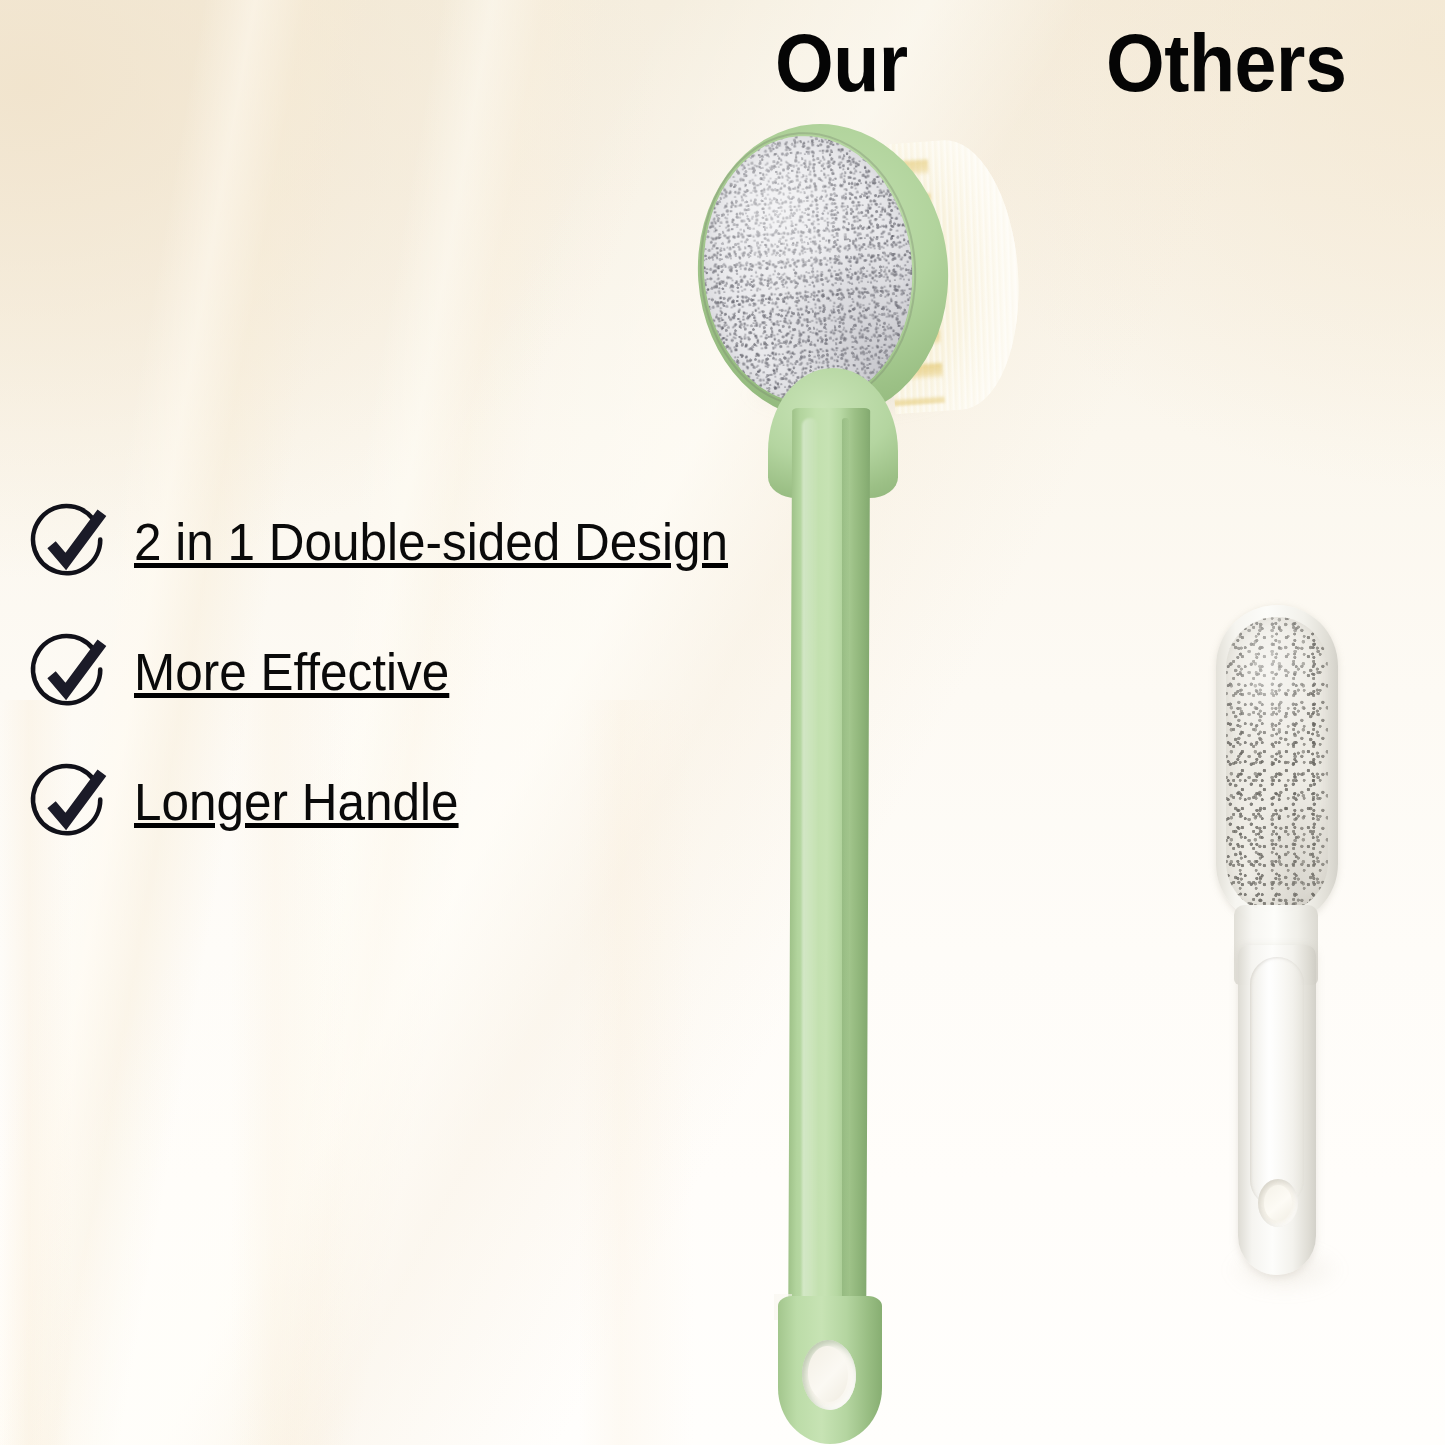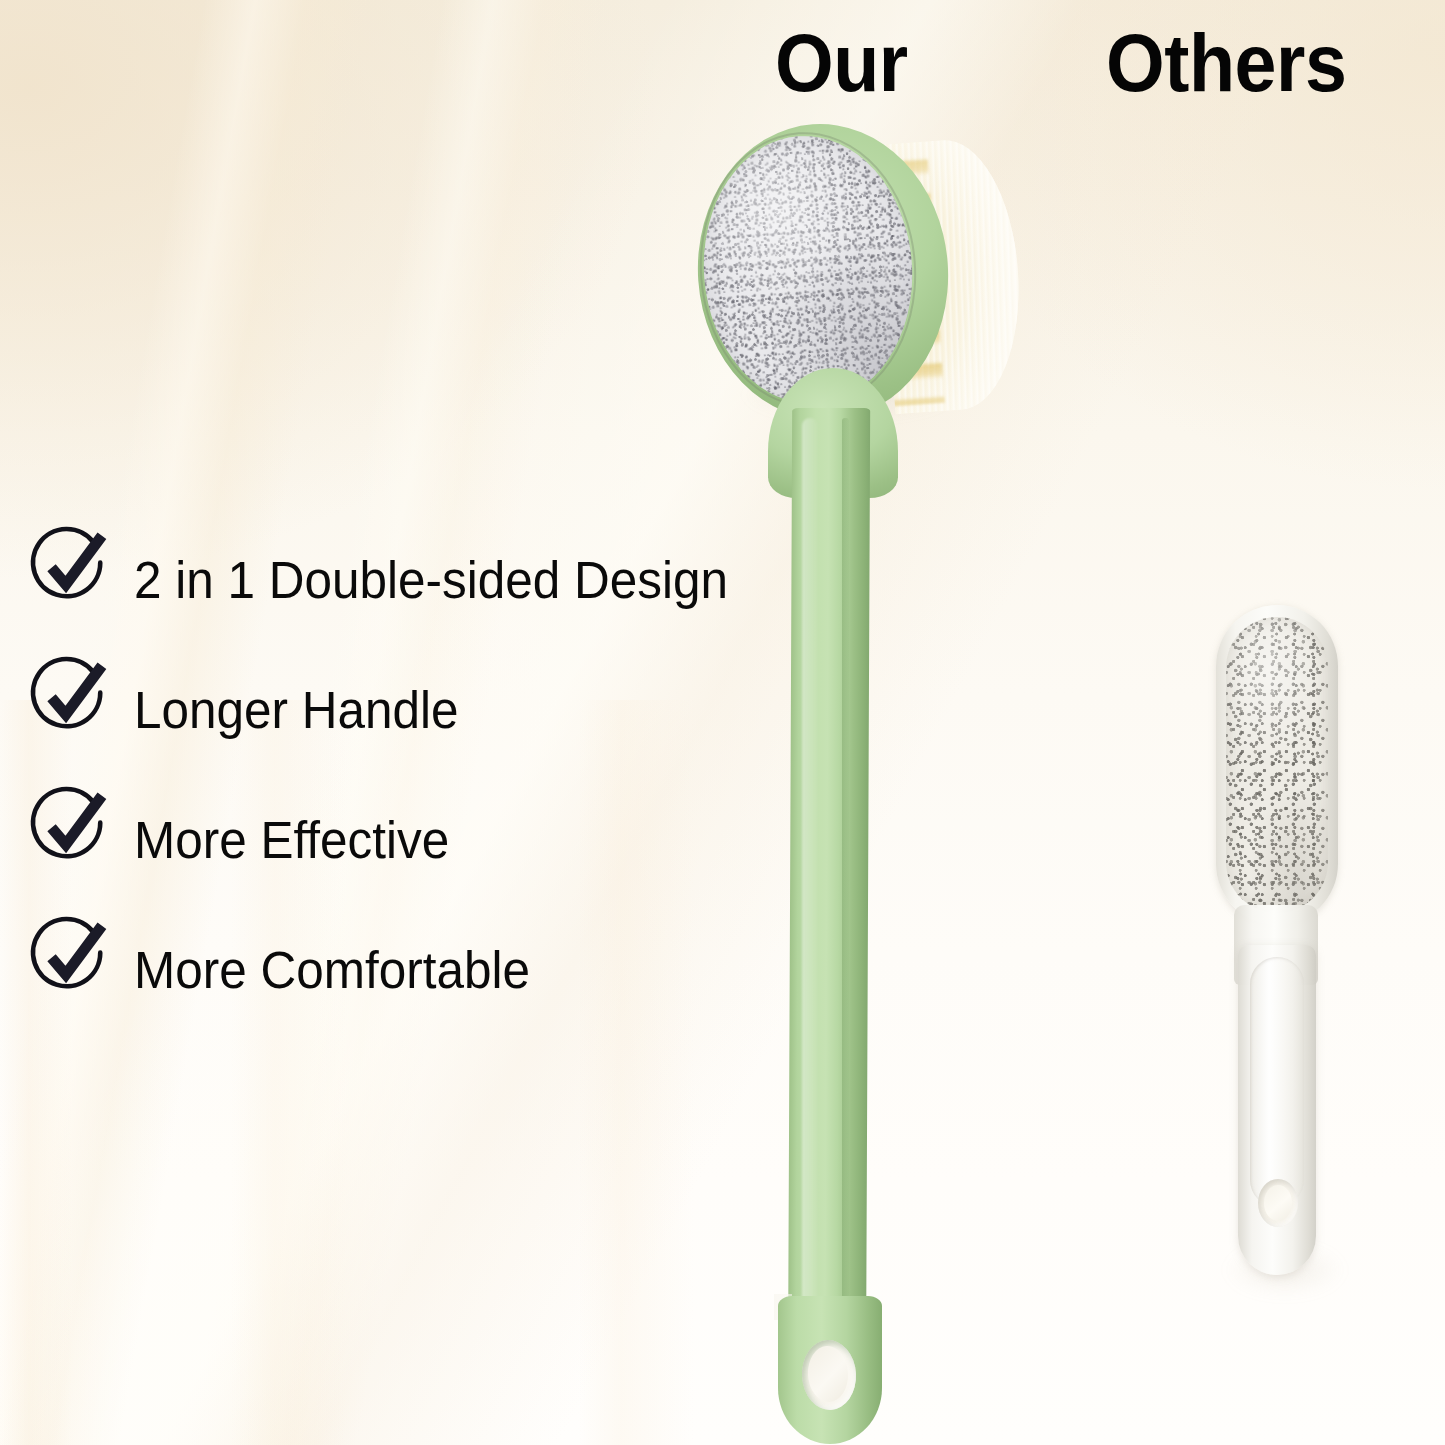--- a/index.html
+++ b/index.html
@@ -107,21 +107,22 @@
   #feature-list {
     position: absolute;
     left: 24px;
     top: 478px;
     width: 760px;
   }
   .feature-row {
     position: relative;
     height: 130px;
     display: flex;
-    align-items: flex-end;
+    align-items: center;
+    text-decoration: underline;
   }
   .check-icon {
     position: relative;
     width: 84px;
     height: 84px;
     flex: 0 0 84px;
     margin-left: 4px;
   }
   .check-icon svg { display: block; width: 84px; height: 84px; overflow: visible; }
   .feature-label {
@@ -555,43 +556,34 @@
       <span class="feature-label">2 in 1 Double-sided Design</span>
     </div>
 
     <div class="feature-row">
       <span class="check-icon">
         <svg viewBox="0 0 100 100" xmlns="http://www.w3.org/2000/svg">
           <path d="M78 22 A40 40 0 1 0 86 46" fill="none" stroke="#111119" stroke-width="5.5" stroke-linecap="round"></path>
           <path d="M28 52 L45 72 L88 14" fill="none" stroke="#1b1b28" stroke-width="13" stroke-linecap="butt" stroke-linejoin="miter"></path>
         </svg>
       </span>
-      <span class="feature-label">Longer Handle</span>
+      <span class="feature-label">More Effective</span>
     </div>
 
     <div class="feature-row">
       <span class="check-icon">
         <svg viewBox="0 0 100 100" xmlns="http://www.w3.org/2000/svg">
           <path d="M78 22 A40 40 0 1 0 86 46" fill="none" stroke="#111119" stroke-width="5.5" stroke-linecap="round"></path>
           <path d="M28 52 L45 72 L88 14" fill="none" stroke="#1b1b28" stroke-width="13" stroke-linecap="butt" stroke-linejoin="miter"></path>
         </svg>
       </span>
-      <span class="feature-label">More Effective</span>
+      <span class="feature-label">Longer Handle</span>
     </div>
 
 
-    <div class="feature-row">
-      <span class="check-icon">
-        <svg viewBox="0 0 100 100" xmlns="http://www.w3.org/2000/svg">
-          <path d="M78 22 A40 40 0 1 0 86 46" fill="none" stroke="#111119" stroke-width="5.5" stroke-linecap="round"></path>
-          <path d="M28 52 L45 72 L88 14" fill="none" stroke="#1b1b28" stroke-width="13" stroke-linecap="butt" stroke-linejoin="miter"></path>
-        </svg>
-      </span>
-      <span class="feature-label">More Comfortable</span>
-    </div>
 
   </div>
 
   <div class="shadow-our-head"></div>
   <div class="shadow-others"></div>
 
   <div id="our-product">
 
     <div class="head-wrap">
       <div class="bristles">

